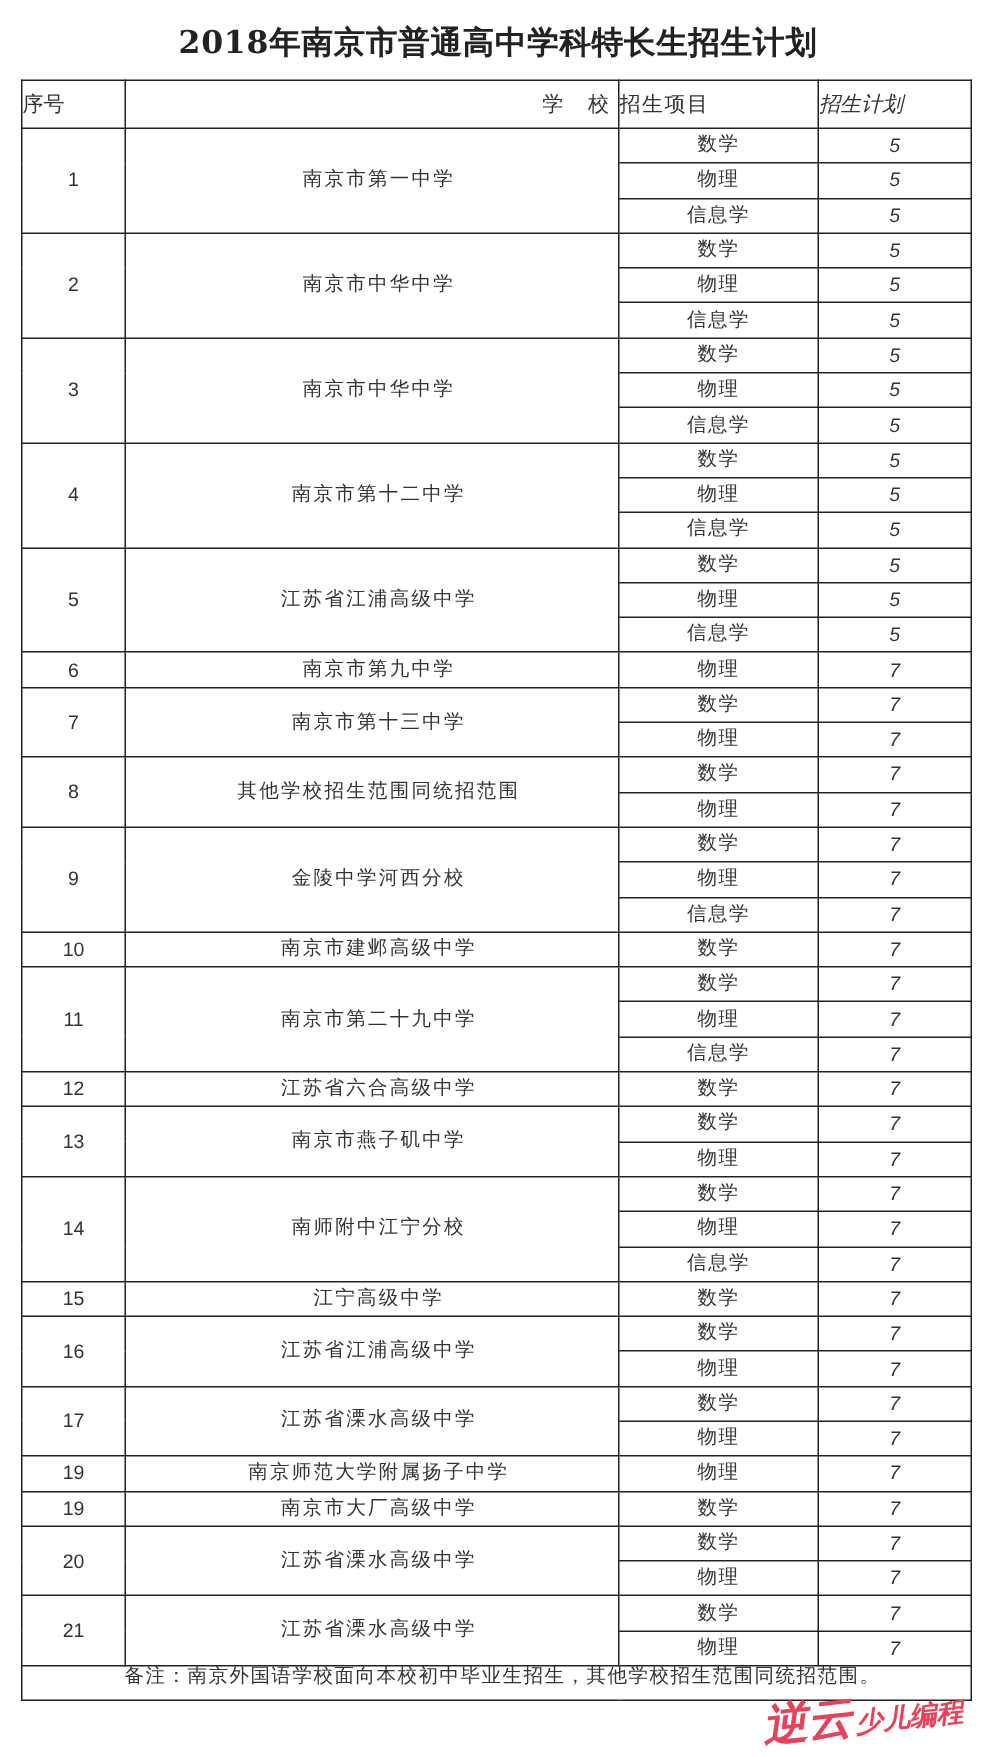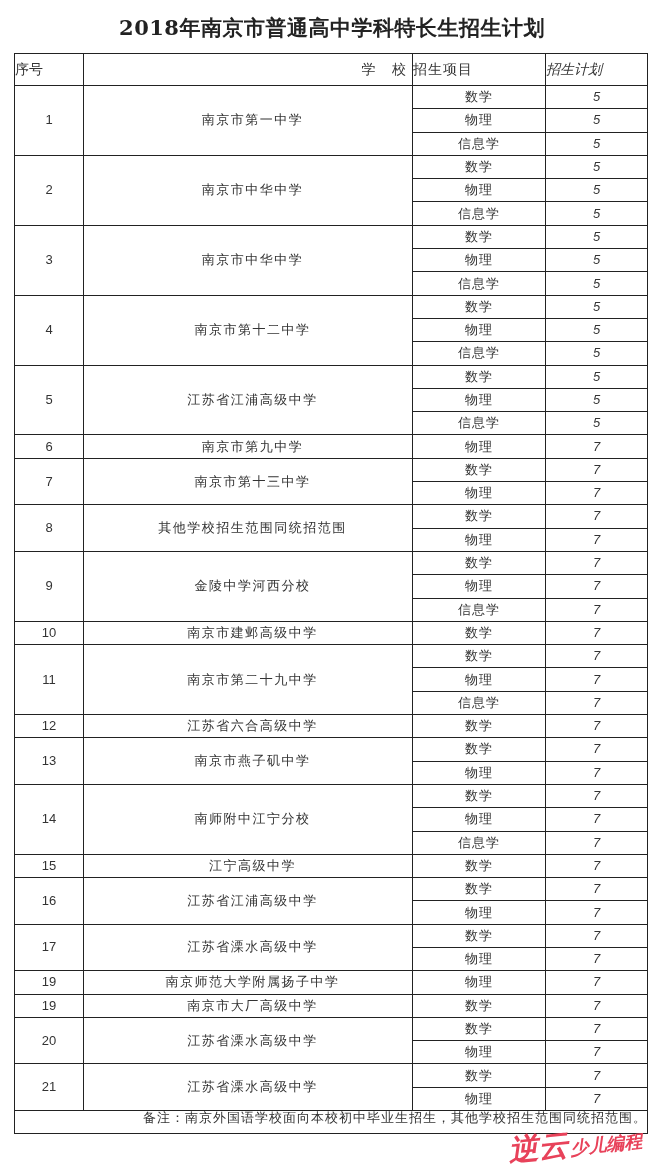--- a/index.html
+++ b/index.html
@@ -11,21 +11,21 @@
   table.plan { position:absolute; left:14px; top:53px; width:633px;
                border-collapse:collapse; table-layout:fixed; }
   table.plan td, table.plan th { border:1px solid #222; padding:0; font-weight:normal;
                font-size:13px; color:#333; vertical-align:middle; }
   table.plan th { height:31px; text-align:left; font-size:14px; color:#333; }
   table.plan td { height:22.3px; line-height:22px; }
   .c-no { width:68px; text-align:center; font-family:"Liberation Sans", sans-serif; font-size:14px; }
   .c-school { width:328px; text-align:center; padding-left:9px !important; letter-spacing:1.5px; }
   .c-subj { width:132px; text-align:center; letter-spacing:1px; }
   .c-plan { width:101px; text-align:center; font-family:"Liberation Sans", sans-serif; font-size:14px;font-style:italic; }
-  td.note { height:50px; text-align:right; padding-left:8px !important; font-size:13px;
+  td.note { height:50px; text-align:center; padding-left:8px !important; font-size:13px;
             letter-spacing:1px; vertical-align:middle; line-height:20px; }
   .note-inner { margin-top:-8px; }
   .watermark { position:absolute; left:508px; top:1124px; font-family:"DejaVu Serif", serif;
                font-weight:bold; color:#e8425a; transform:rotate(-6deg); white-space:nowrap; }
   .wm-big { font-size:30px; font-style:italic; }
   .wm-small { font-size:18px; font-style:italic; margin-left:2px; }
 </style>
 </head>
 <body>
 

